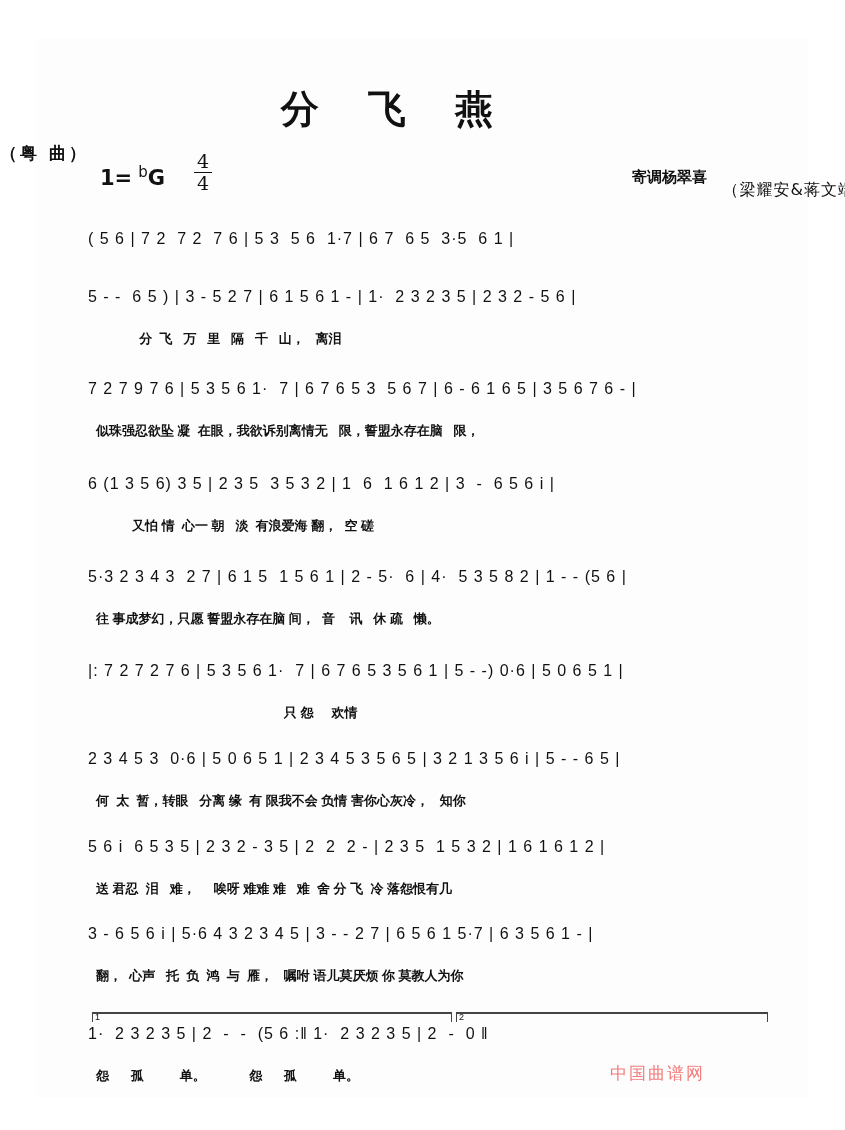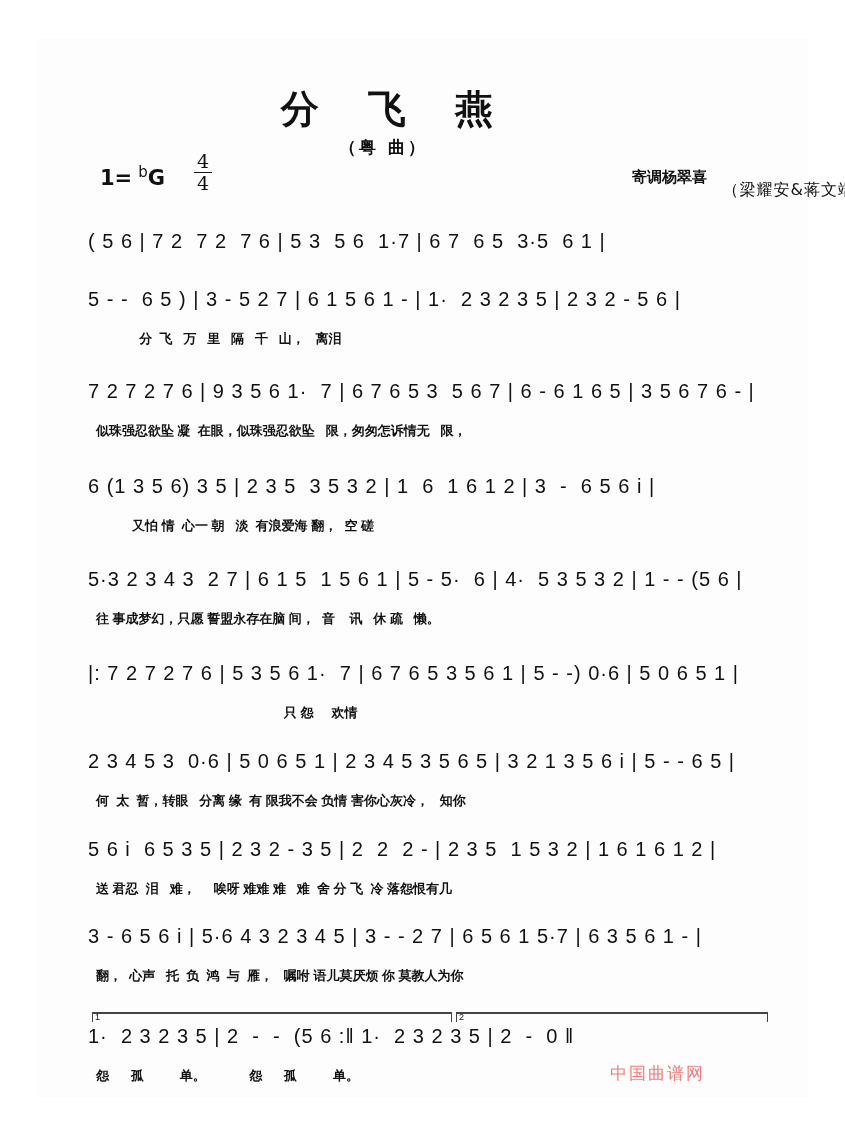--- a/index.html
+++ b/index.html
@@ -1,35 +1,35 @@
 <!DOCTYPE html>
 <html><head>
 <meta charset="utf-8">
 <style>
   html, body { margin: 0; padding: 0; background: #ffffff; }
   body { width: 845px; height: 1130px; position: relative; overflow: hidden;
          font-family: "Liberation Sans", "DejaVu Sans", sans-serif; color: #111; }
   .page { position: absolute; left: 36px; top: 38px; width: 772px; height: 1060px; background: #fdfdfd; }
   .title { position: absolute; left: 0; width: 792px; top: 84px; text-align: center;
            font-size: 38px; font-weight: bold; letter-spacing: 18px; font-family: "DejaVu Sans", sans-serif; }
-  .subtitle { position: absolute; left: 0; width: 767px; top: 136px; text-align: center;
+  .subtitle { position: absolute; left: 0; width: 767px; top: 142px; 
               font-size: 17px; font-weight: bold; font-family: "DejaVu Sans", sans-serif; letter-spacing: 3px; }
   .authors { position: absolute; left: 0; width: 845px; top: 180px; text-align: right;
              font-size: 16px; font-family: "DejaVu Sans", sans-serif; letter-spacing: 1px; margin-left: 27px; }
   .key { position: absolute; left: 100px; top: 163px; font-size: 21px; font-weight: bold;
          font-family: "DejaVu Sans", sans-serif; }
   .key .flat { font-size: 15px; font-weight: normal; vertical-align: 8px; margin-left: 6px; }
   .timesig { position: absolute; left: 194px; top: 152px; font-family: "DejaVu Serif", serif; font-size: 19px;
              text-align: center; width: 18px; line-height: 19px; }
   .timesig .line { border-top: 1.5px solid #111; margin: 1px 0; }
   .arranger { position: absolute; left: 632px; top: 168px; font-size: 15px; font-family: "DejaVu Sans", sans-serif; font-weight: bold; }
 
   .row { position: absolute; left: 88px; width: 690px; }
   .notes { position: absolute; left: 0; top: 0; height: 34px; width: 100%;
-           font-family: "Liberation Sans", sans-serif; font-size: 20px; white-space: pre; letter-spacing: 1px; }
+           font-family: "Liberation Sans", sans-serif; font-size: 16px; white-space: pre; letter-spacing: 1px; }
   .lyrics { position: absolute; left: 8px; top: 42px; width: 100%; font-size: 13px; font-weight: bold;
             font-family: Liberation Sans, sans-serif; white-space: pre; }
 
   .volta { position: absolute; top: 1012px; height: 8px; border-top: 2px solid #444;
            border-left: 1px solid #444; border-right: 1px solid #444; }
   .volta-num { position: absolute; font-size: 9px; top: 1012px; }
   .watermark { position: absolute; left: 610px; top: 1062px; font-size: 17px; color: #ef4444; opacity: 0.7;
                font-family: Liberation Mono, monospace; letter-spacing: 2px; }
 </style>
 </head>
@@ -53,29 +53,29 @@
 
 <div class="row" style="top:230px">
   <div class="notes">( 5 6 | 7 2  7 2  7 6 | 5 3  5 6  1·7 | 6 7  6 5  3·5  6 1 |</div>
   <div class="lyrics"></div>
 </div>
 <div class="row" style="top:288px">
   <div class="notes">5 - -  6 5 ) | 3 - 5 2 7 | 6 1 5 6 1 - | 1·  2 3 2 3 5 | 2 3 2 - 5 6 |</div>
   <div class="lyrics">            分  飞   万   里   隔   千   山，   离泪</div>
 </div>
 <div class="row" style="top:380px">
-  <div class="notes">7 2 7 2 7 6 | 9 3 5 6 1·  7 | 6 7 6 5 3  5 6 7 | 6 - 6 1 6 5 | 3 5 6 7 6 - |</div>
-  <div class="lyrics">似珠强忍欲坠 凝  在眼，似珠强忍欲坠   限，匆匆怎诉情无   限，</div>
+  <div class="notes">7 2 7 9 7 6 | 5 3 5 6 1·  7 | 6 7 6 5 3  5 6 7 | 6 - 6 1 6 5 | 3 5 6 7 6 - |</div>
+  <div class="lyrics">似珠强忍欲坠 凝  在眼，我欲诉别离情无   限，誓盟永存在脑   限，</div>
 </div>
 <div class="row" style="top:475px">
   <div class="notes">6 (1 3 5 6) 3 5 | 2 3 5  3 5 3 2 | 1  6  1 6 1 2 | 3  -  6 5 6 i |</div>
   <div class="lyrics">          又怕 情  心一 朝   淡  有浪爱海 翻，  空 磋</div>
 </div>
 <div class="row" style="top:568px">
-  <div class="notes">5·3 2 3 4 3  2 7 | 6 1 5  1 5 6 1 | 5 - 5·  6 | 4·  5 3 5 3 2 | 1 - - (5 6 |</div>
+  <div class="notes">5·3 2 3 4 3  2 7 | 6 1 5  1 5 6 1 | 2 - 5·  6 | 4·  5 3 5 8 2 | 1 - - (5 6 |</div>
   <div class="lyrics">往 事成梦幻，只愿 誓盟永存在脑 间，  音    讯   休 疏   懒。</div>
 </div>
 <div class="row" style="top:662px">
   <div class="notes">|: 7 2 7 2 7 6 | 5 3 5 6 1·  7 | 6 7 6 5 3 5 6 1 | 5 - -) 0·6 | 5 0 6 5 1 |</div>
   <div class="lyrics">                                                    只 怨     欢情</div>
 </div>
 <div class="row" style="top:750px">
   <div class="notes">2 3 4 5 3  0·6 | 5 0 6 5 1 | 2 3 4 5 3 5 6 5 | 3 2 1 3 5 6 i | 5 - - 6 5 |</div>
   <div class="lyrics">何  太  暂，转眼   分离 缘  有 限我不会 负情 害你心灰冷，   知你</div>
 </div>

